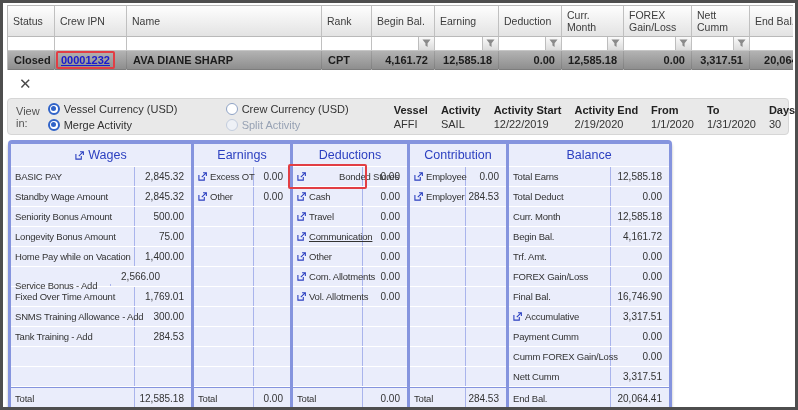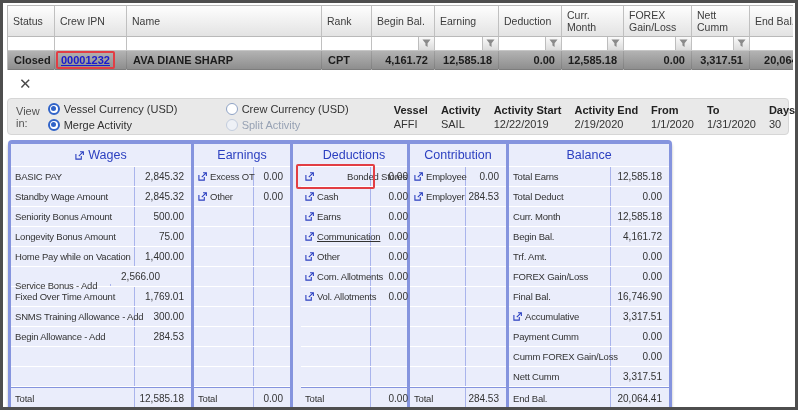--- a/index.html
+++ b/index.html
@@ -315,21 +315,21 @@
           <div class="pvalue" style="width: 54px;">1,769.01</div>
         </div>
         <div class="prow">
           <div class="plabel" style="width: 124px;">
             <span>SNMS Training Allowance - Add</span>
           </div>
           <div class="pvalue" style="width: 54px;">300.00</div>
         </div>
         <div class="prow">
           <div class="plabel" style="width: 124px;">
-            <span>Begin Allowance - Add</span>
+            <span>Tank Training - Add</span>
           </div>
           <div class="pvalue" style="width: 54px;">284.53</div>
         </div>
         <div class="prow empty">
           <div class="plabel" style="width: 124px;"></div>
           <div class="pvalue" style="width: 54px;"></div>
         </div>
         <div class="prow empty">
           <div class="plabel" style="width: 124px;"></div>
           <div class="pvalue" style="width: 54px;"></div>
@@ -405,21 +405,21 @@
           <div class="plabel" style="width: 60px;"></div>
           <div class="pvalue" style="width: 34px;"></div>
         </div>
         <div class="prow ptotal">
           <div class="plabel" style="width: 60px;">
             <span>Total</span>
           </div>
           <div class="pvalue" style="width: 34px;">0.00</div>
         </div>
       </div>
-      <div class="panel" style="width: 114px; padding-left: 8px;">
+      <div class="panel" style="width: 114px;">
         <div class="panel-title">
           <span>Deductions</span>
         </div>
         <div class="prow">
           <div class="plabel red-outline" style="width: 70px; gap: 33px;">
             <span class="link-icon">
               <svg width="9" height="9" viewBox="0 0 10 10">
                 <path d="M1 3.2 V9 H7 V5.5" fill="none" stroke="#2b3fc0" stroke-width="1.2"></path>
                 <path d="M4.2 5.8 L9 1 M5.6 0.8 H9.3 V4.4" fill="none" stroke="#2b3fc0" stroke-width="1.2"></path>
               </svg>
@@ -441,21 +441,21 @@
           <div class="pvalue" style="width: 42px;">0.00</div>
         </div>
         <div class="prow">
           <div class="plabel" style="width: 70px;">
             <span class="link-icon">
               <svg width="9" height="9" viewBox="0 0 10 10">
                 <path d="M1 3.2 V9 H7 V5.5" fill="none" stroke="#2b3fc0" stroke-width="1.2"></path>
                 <path d="M4.2 5.8 L9 1 M5.6 0.8 H9.3 V4.4" fill="none" stroke="#2b3fc0" stroke-width="1.2"></path>
               </svg>
             </span>
-            <span>Earns</span>
+            <span>Travel</span>
           </div>
           <div class="pvalue" style="width: 42px;">0.00</div>
         </div>
         <div class="prow">
           <div class="plabel" style="width: 70px; text-decoration: underline;">
             <span class="link-icon">
               <svg width="9" height="9" viewBox="0 0 10 10">
                 <path d="M1 3.2 V9 H7 V5.5" fill="none" stroke="#2b3fc0" stroke-width="1.2"></path>
                 <path d="M4.2 5.8 L9 1 M5.6 0.8 H9.3 V4.4" fill="none" stroke="#2b3fc0" stroke-width="1.2"></path>
               </svg>

